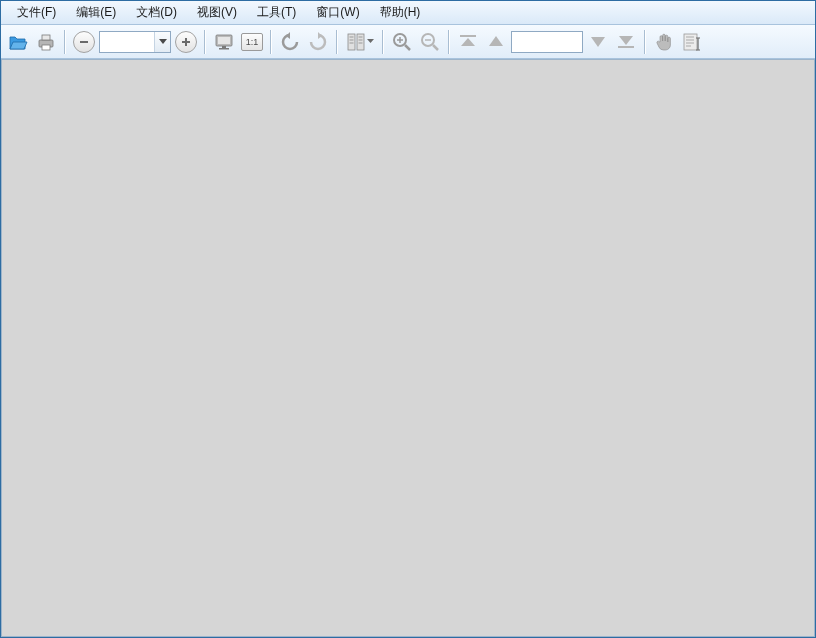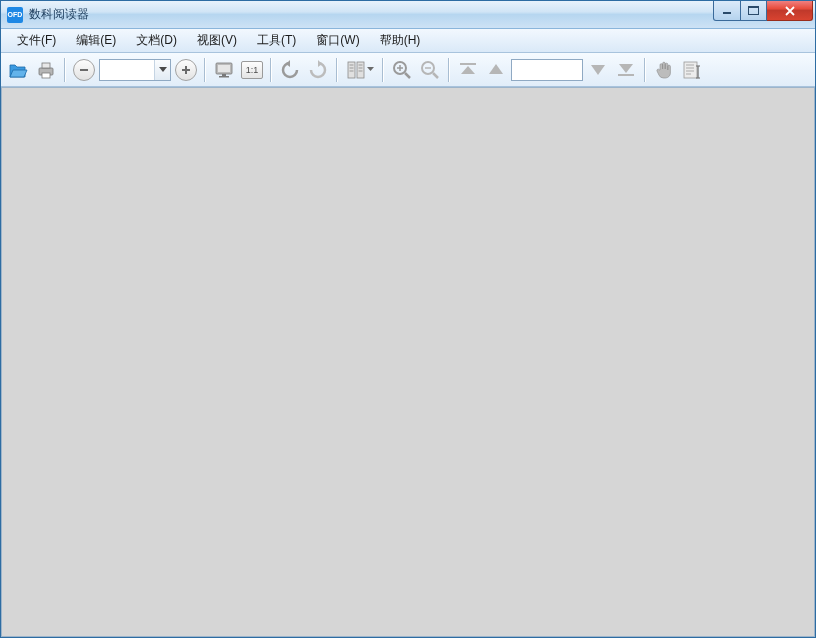--- a/index.html
+++ b/index.html
@@ -28,44 +28,20 @@
 .page-input { width: 72px; }
 .page-input input { border: none; width: 100%; height: 100%; padding: 0 4px; font-size: 12px; outline: none; }
 .content { flex: 1; background: #d6d6d6; border: 1px solid #9db4ca; margin: 0; }
 .round-btn { width:22px; height:22px; border-radius:50%; border:1px solid #a2a2a2; background:linear-gradient(to bottom,#fdfdfd,#e2e2e2); display:flex; align-items:center; justify-content:center; }
 </style>
 </head>
 <body>
 
 <div class="window">
 
-  <div class="titlebar">
-    <div class="app-icon">
-        <span>OFD</span>
-      </div>
-    <div class="title-text">数科阅读器</div>
-    <div class="win-controls">
-      <div class="win-btn minimize">
-        <svg width="10" height="10">
-            <rect x="1" y="6" width="8" height="2" fill="#2a4a6a"></rect>
-          </svg>
-      </div>
-      <div class="win-btn maximize">
-        <svg width="11" height="9">
-            <rect x="0.5" y="0.5" width="10" height="8" fill="none" stroke="#2a4a6a" stroke-width="1"></rect>
-            <rect x="0" y="0" width="11" height="2" fill="#2a4a6a"></rect>
-          </svg>
-      </div>
-      <div class="win-btn close">
-        <svg width="12" height="10">
-            <path d="M2 1 L10 9 M10 1 L2 9" stroke="#fff" stroke-width="1.8"></path>
-          </svg>
-      </div>
-    </div>
-  </div>
 
   <div class="menubar">
     <div class="menu-item">文件(F)</div>
     <div class="menu-item">编辑(E)</div>
     <div class="menu-item">文档(D)</div>
     <div class="menu-item">视图(V)</div>
     <div class="menu-item">工具(T)</div>
     <div class="menu-item">窗口(W)</div>
     <div class="menu-item">帮助(H)</div>
   </div>

